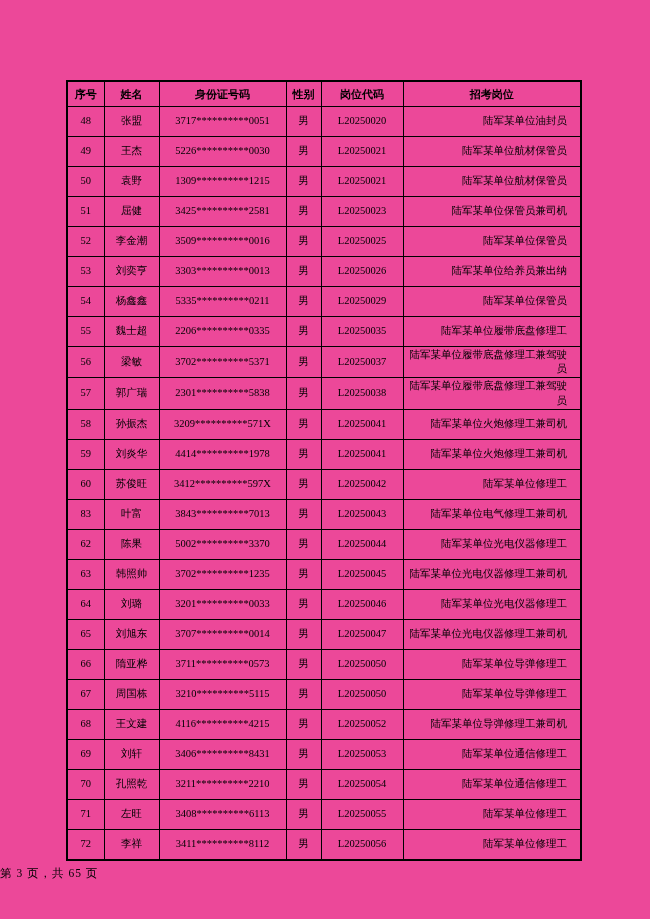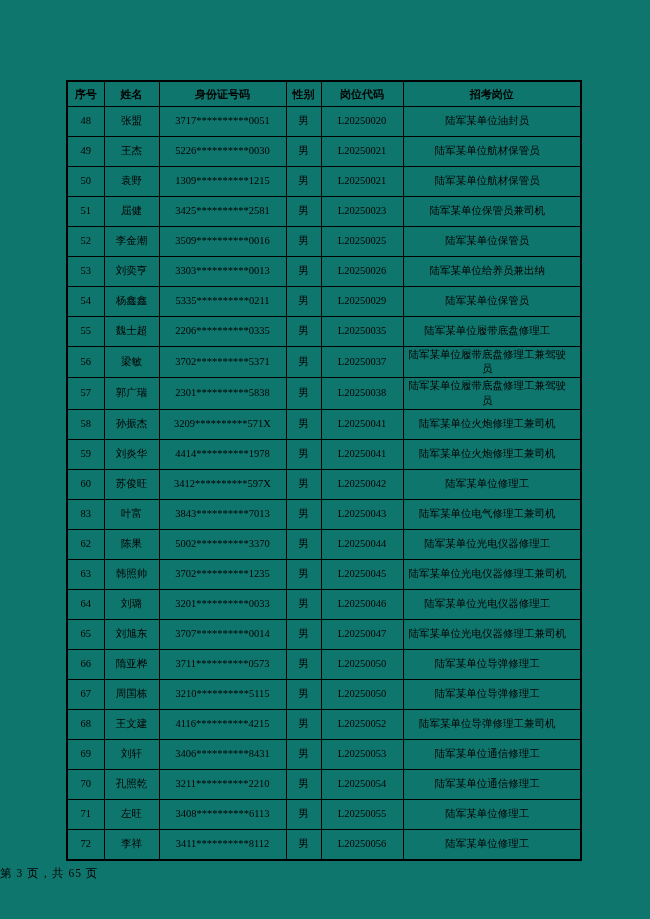--- a/index.html
+++ b/index.html
@@ -4,21 +4,21 @@
 <style>
   html, body {
     margin: 0;
     padding: 0;
     background: #ffffff;
   }
   .page {
     position: relative;
     width: 650px;
     height: 919px;
-    background: #0f766e;
+    background: #ec4899;
     font-family: "Liberation Serif", "DejaVu Serif", serif;
     color: #000000;
     overflow: hidden;
   }
   table.roster {
     position: absolute;
     left: 66px;
     top: 80px;
     width: 514px;
     border-collapse: collapse;
@@ -39,21 +39,21 @@
   table.roster thead th {
     font-weight: bold;
     font-size: 11px;
     height: 22px;
   }
   table.roster tbody td {
     height: 27px;
     font-weight: normal;
   }
   table.roster tbody td.post-cell {
-    text-align: center;
+    text-align: right;
     padding-left: 4px;
     padding-right: 13px;
   }
   .footer {
     position: absolute;
     left: 0;
     top: 866px;
     width: 100%;
     font-size: 11.5px;
     letter-spacing: 1px;

